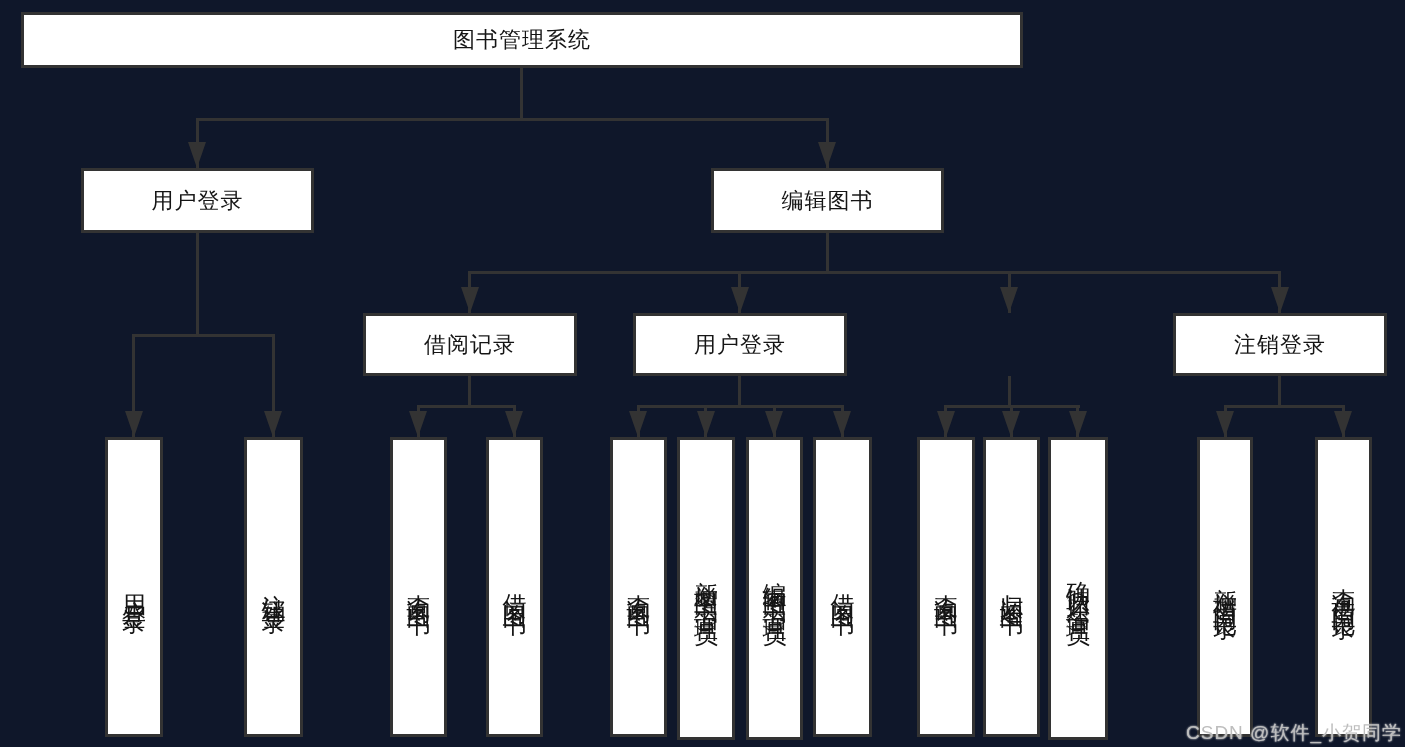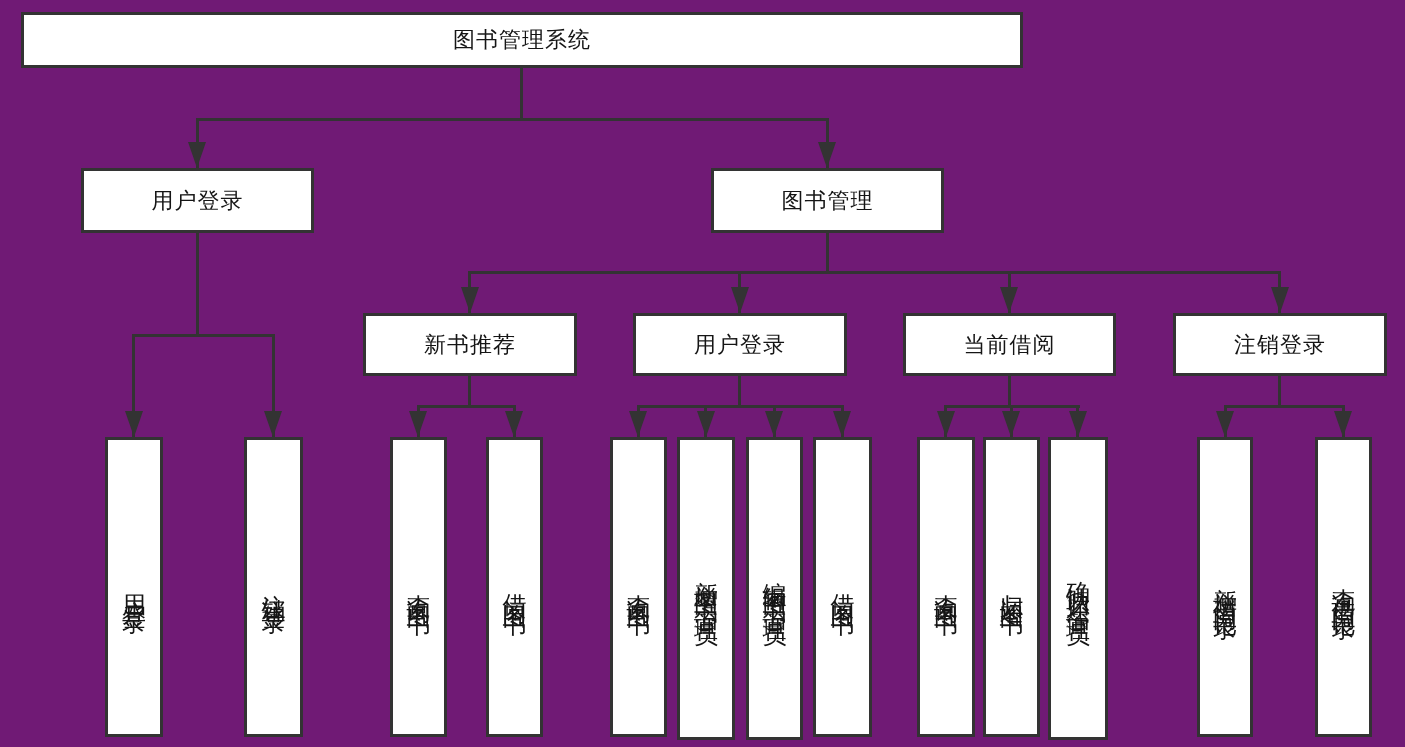--- a/index.html
+++ b/index.html
@@ -1,19 +1,19 @@
 <!DOCTYPE html>
 <html><head>
 <meta charset="utf-8">
 <style>
   html,body{margin:0;padding:0;background:#ffffff;}
   #canvas{
     position:relative;
     width:1405px;height:747px;
-    background:#701a75;
+    background:#0f172a;
     font-family:"Liberation Sans","DejaVu Sans",sans-serif;
     color:#151515;
     overflow:hidden;
   }
   .hbox{
     position:absolute;
     box-sizing:border-box;
     border:3px solid #333333;
     background:#ffffff;
     display:flex;align-items:center;justify-content:center;
@@ -128,30 +128,27 @@
   <div class="arw" style="left:1216px;top:411px;"></div>
   <div class="arw" style="left:1334px;top:411px;"></div>
 
   <div class="hbox" id="b-root">
     <span>图书管理系统</span>
   </div>
   <div class="hbox" id="b-user-login">
     <span>用户登录</span>
   </div>
   <div class="hbox" id="b-book-mgmt">
-    <span>图书管理</span>
+    <span>编辑图书</span>
   </div>
   <div class="hbox" id="b-new-rec">
-    <span>新书推荐</span>
+    <span>借阅记录</span>
   </div>
   <div class="hbox" id="b-borrow">
     <span>用户登录</span>
-  </div>
-  <div class="hbox" id="b-current">
-    <span>当前借阅</span>
   </div>
   <div class="hbox" id="b-records">
     <span>注销登录</span>
   </div>
 
   <div class="vbox" id="v1">
     <span>用户登录</span>
   </div>
   <div class="vbox" id="v2">
     <span>注销登录</span>
@@ -183,13 +180,14 @@
   <div class="vbox" id="v11">
     <span>确认归还（管理员）</span>
   </div>
   <div class="vbox" id="v12">
     <span>新增借阅记录</span>
   </div>
   <div class="vbox" id="v13">
     <span>查询借阅记录</span>
   </div>
 
+  <div class="watermark">CSDN @软件_小贺同学</div>
 </div>
 
 </body></html>

